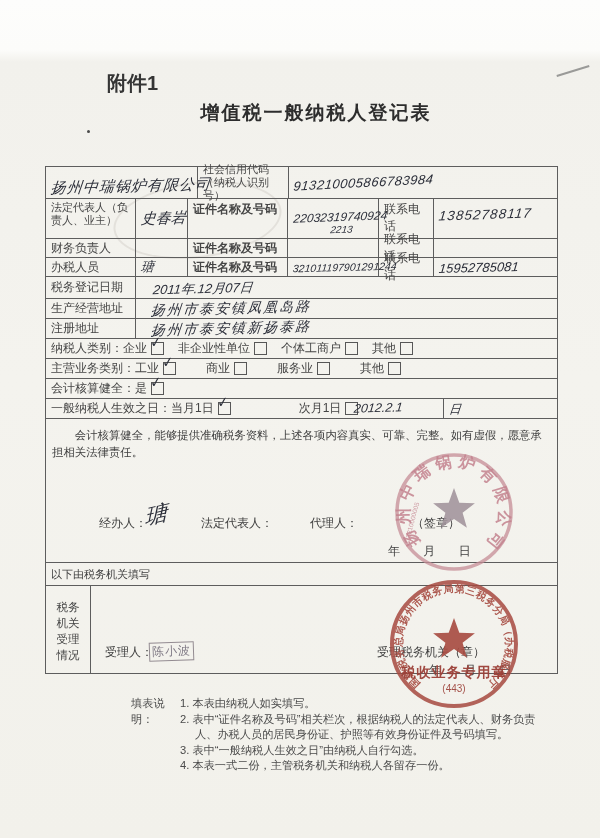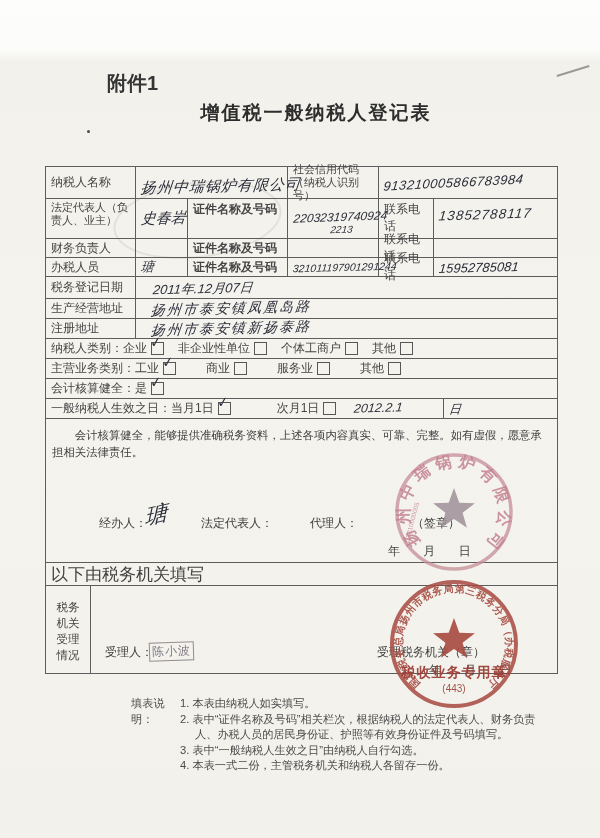--- a/index.html
+++ b/index.html
@@ -56,21 +56,21 @@
   .sig-label{position:absolute;font-size:12px;color:#3f3f3f;white-space:nowrap;}
   .datel{letter-spacing:0;word-spacing:20px;}
 
   
   .vlabel{flex-direction:column;justify-content:flex-start;padding-top:13px;font-size:11.5px;line-height:16px;color:#454545;align-items:center;display:flex;}
   .office-main{display:block;}
   .office-item{position:absolute;font-size:12px;color:#3f3f3f;white-space:nowrap;}
   .name-stamp{display:inline-block;border:1px solid #837a82;color:#6b6472;font-size:12px;letter-spacing:1px;padding:0 2px;transform:rotate(-2deg);opacity:.85;margin-left:6px;}
 
   .seal{position:absolute;}
-  .divider-row{font-size:17px;color:#3f3f3f;}
+  .divider-row{font-size:11px;color:#3f3f3f;}
 
   
   .notes{position:absolute;left:131px;top:696px;width:412px;display:flex;font-size:11.2px;color:#4b4b4b;line-height:15.5px;}
   .notes-label{flex:none;width:49px;}
   .note{padding-left:15px;text-indent:-15px;}
 </style>
 </head>
 <body>
 
 <div class="page">
@@ -78,23 +78,20 @@
   <div class="pen-mark"></div>
   <div class="smudge"></div>
 
   <div class="attachment">附件1</div>
   <div class="title">增值税一般纳税人登记表</div>
   <div class="stray-dot"></div>
 
   <div class="tbl">
 
     <div class="row h31">
-      <div class="c w90">
-          <span>纳税人名称</span>
-        </div>
       <div class="c w152 top">
           <span class="hw hw-company">扬州中瑞锅炉有限公司</span>
         </div>
       <div class="c w91 small">
           <span>社会信用代码（纳税人识别号）</span>
         </div>
       <div class="c f1 top">
           <span class="hw hw-code">913210005866783984</span>
         </div>
     </div>
@@ -254,21 +251,21 @@
 
     <div class="row h19">
       <div class="c f1">
         <span>一般纳税人生效之日：</span>
         <span class="opt optw">
             <span>当月1日</span>
             <span class="cb">
               <span class="tick">✓</span>
             </span>
           </span>
-        <span class="opt" style="margin-left:16px;">
+        <span class="opt" style="margin-left:38px;">
             <span>次月1日</span>
             <span class="cb"></span>
           </span>
         <span class="hw hw-eff">2012.2.1</span>
         <span class="eff-divider"></span>
         <span class="hw hw-suffix">日</span>
       </div>
     </div>
 
     <div class="row h143">

